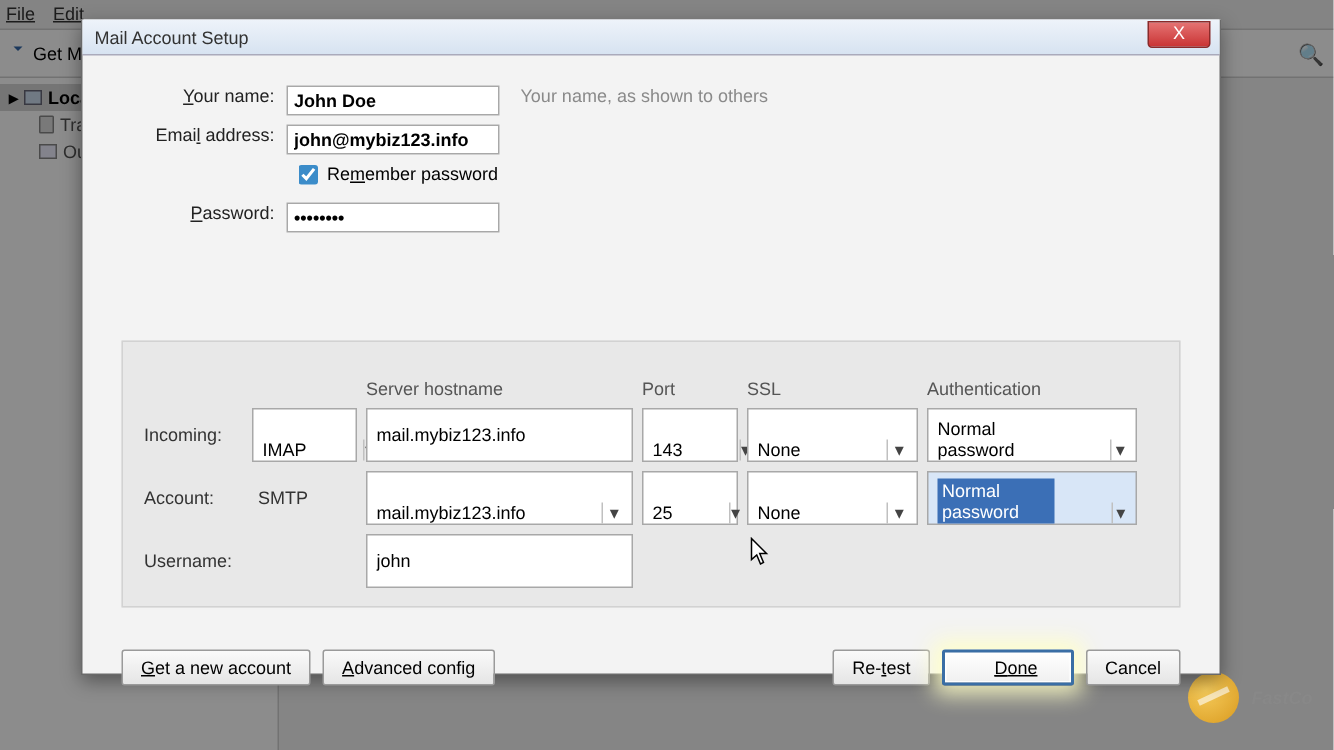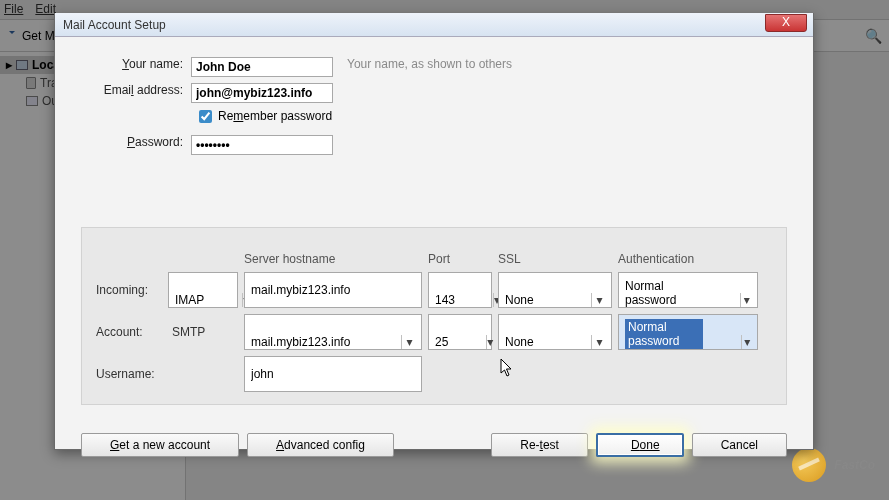--- a/index.html
+++ b/index.html
@@ -102,21 +102,21 @@
 .plain { padding-left: 4px; color: #333; }
 .auth-sel { background: #d8e6f7; }
 .auth-sel .txt { background: #3b6fb6; color: #fff; padding: 1px 3px; }
 
 
 .bottom {
   display: flex; align-items: center; margin-top: 28px; gap: 8px;
 }
 .btn {
   height: 24px; border: 1px solid #9a9a9a; background: linear-gradient(#fafafa,#e5e5e5);
-  padding: 0 28px; border-radius: 2px; cursor: pointer;
+  padding: 0 12px; border-radius: 2px; cursor: pointer;
   display: inline-flex; align-items: center;
 }
 .spacer { flex: 1; }
 .btn.done {
   border: 2px solid #3a6ea5; padding: 0 22px; font-weight: normal;
   box-shadow: 0 0 14px 6px rgba(255,255,200,.9), inset 0 0 0 1px #fff;
   background: linear-gradient(#fff,#f0f0f0);
 }
 .btn.done span { text-decoration: underline; margin-left: 11px; }
 

